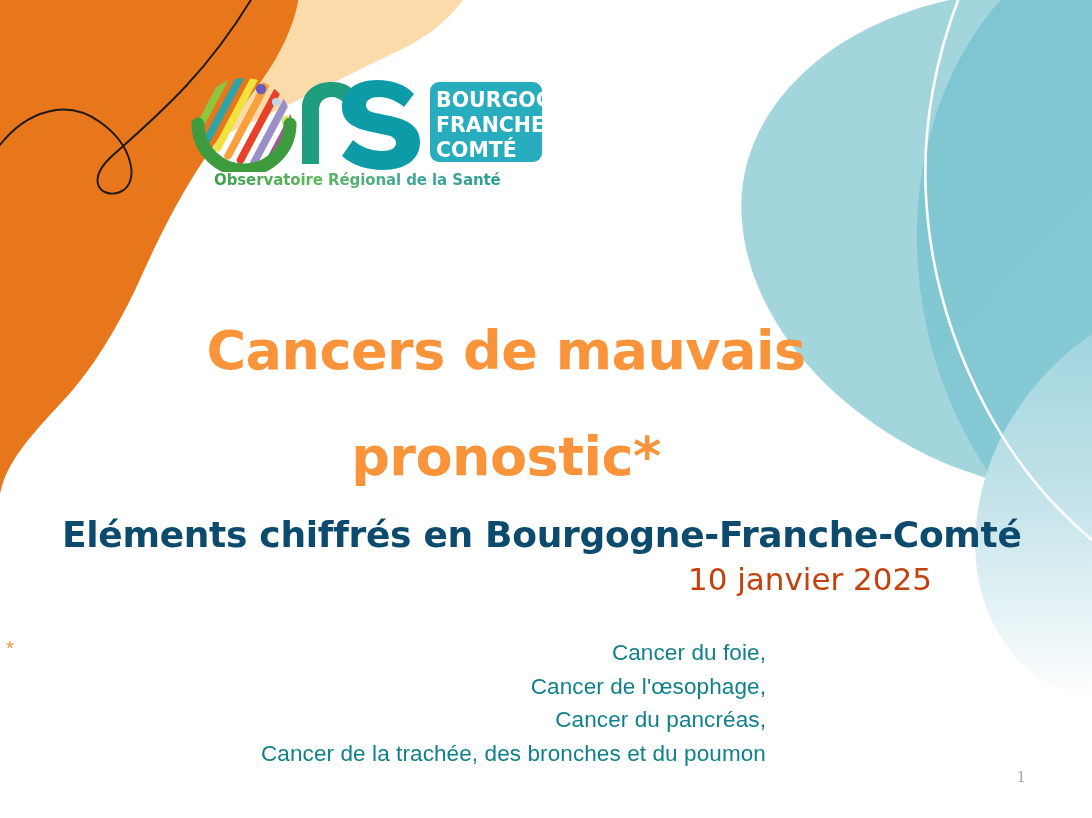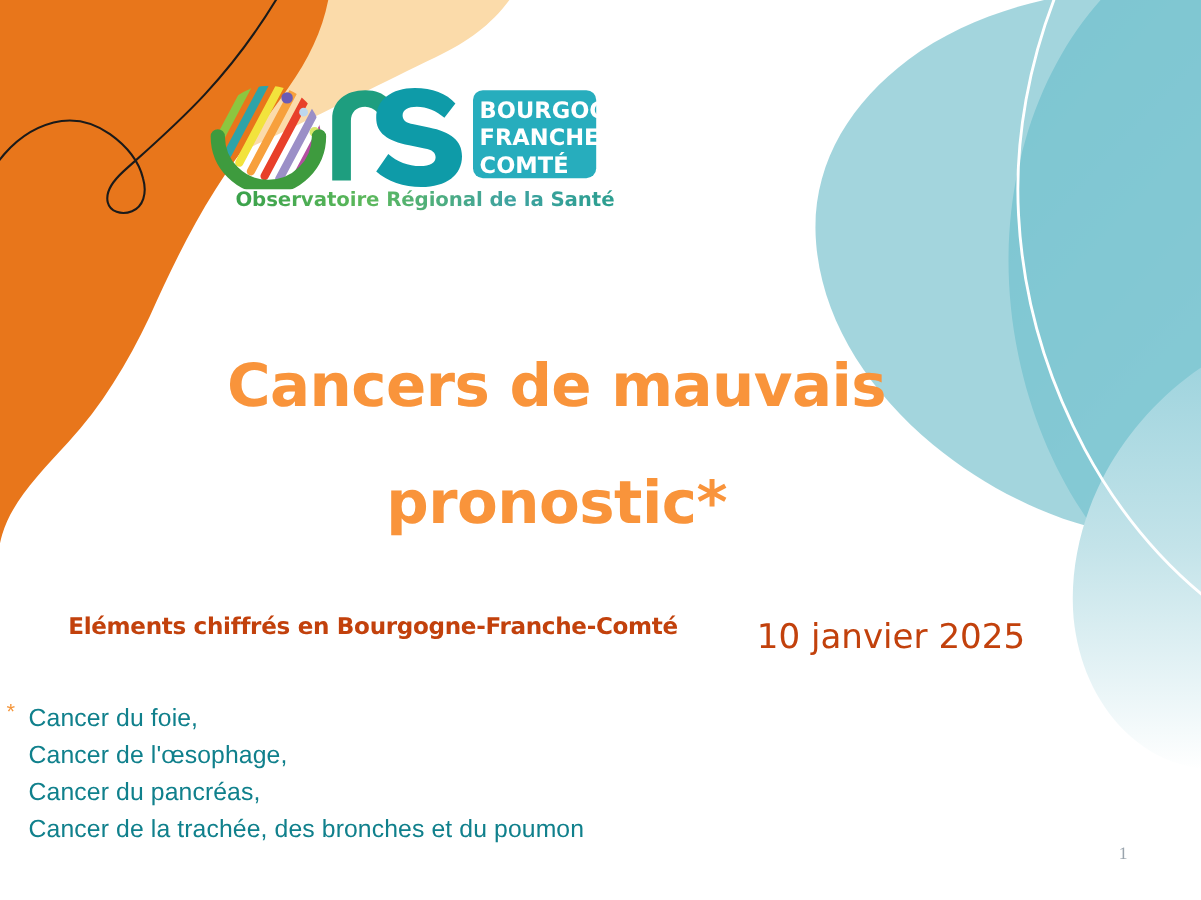--- a/index.html
+++ b/index.html
@@ -40,21 +40,21 @@
     position: absolute;
     left: 0; top: 0;
     width: 360px;
     height: 100px;
   }
   #logo-tagline {
     position: absolute;
     left: 28px;
     top: 99px;
     font-family: "DejaVu Sans", sans-serif;
-    font-size: 18px;
+    font-size: 15px;
     font-weight: 700;
     letter-spacing: -0.1px;
     background: linear-gradient(90deg,#3aa14b 0%,#5cb85c 35%,#3fa3a1 72%,#2b9e8f 100%);
     -webkit-background-clip: text;
     background-clip: text;
     color: transparent;
     -webkit-text-fill-color: transparent;
     white-space: nowrap;
   }
   
@@ -68,27 +68,26 @@
     font-family: "DejaVu Sans", sans-serif;
     font-weight: 700;
     font-size: 54px;
     line-height: 106px;
     letter-spacing: -0.5px;
   }
   #subtitle {
     position: absolute;
     left: 62px;
     top: 514px;
-    color: #c2410c;
+    color: #0c4a6e;
     font-family: "DejaVu Sans", sans-serif;
     font-weight: 700;
-    font-size: 21px;
+    font-size: 36px;
     letter-spacing: -0.3px;
     white-space: nowrap;
-    margin-top: 43px;
   }
   #date {
     position: absolute;
     left: 0;
     top: 561px;
     width: 932px;
     text-align: right;
     color: #c2410c;
     font-family: "DejaVu Sans", sans-serif;
     font-weight: 400;
@@ -117,20 +116,21 @@
     list-style: none;
   }
   #footnote li {
     color: #10808C;
     font-family: "Liberation Sans", sans-serif;
     font-weight: 300;
     font-size: 22.5px;
     line-height: 33.5px;
     white-space: nowrap;
     letter-spacing: 0.1px;
+    text-align: right;
   }
   
   #page-number {
     position: absolute;
     left: 1006px;
     top: 768px;
     width: 30px;
     text-align: center;
     color: #9aa4ad;
     font-family: "Liberation Serif", serif;

